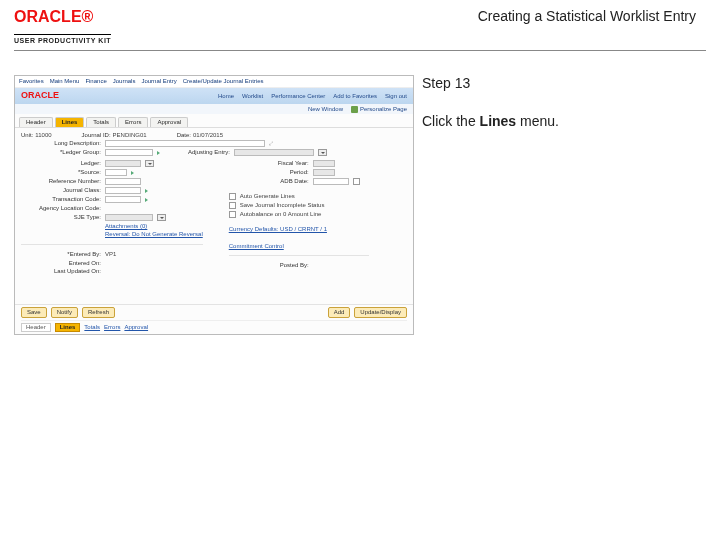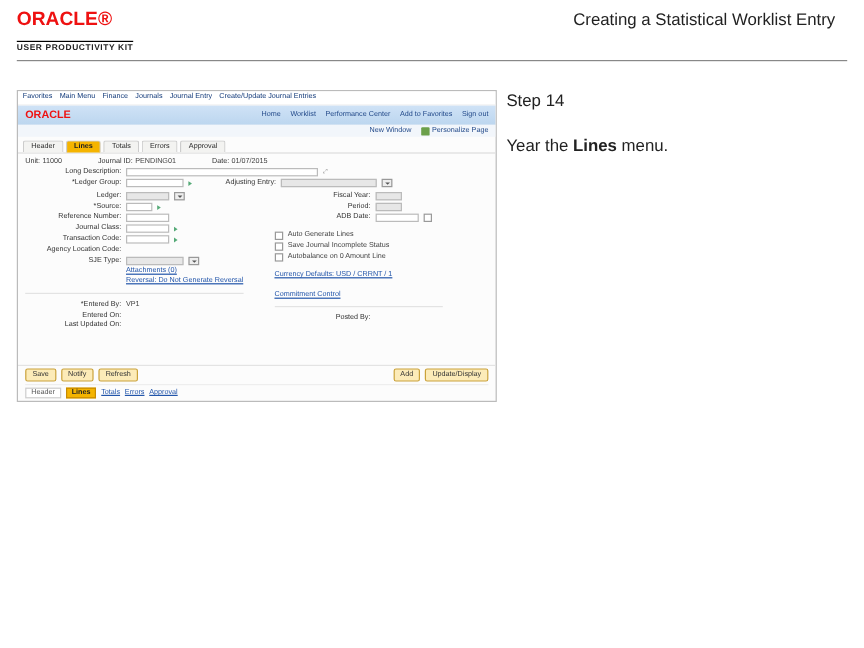--- a/index.html
+++ b/index.html
@@ -259,19 +259,19 @@
       <div class="btm2">
         <span class="mini2">Header</span>
         <span class="mini">Lines</span>
         <span class="lnk">Totals</span>
         <span class="lnk">Errors</span>
         <span class="lnk">Approval</span>
       </div>
     </div>
 
     <div class="instr">
-      <div class="step">Step 14</div>
+      <div class="step">Step 13</div>
       <div class="inst">
-        <span>Year the </span><b>Lines</b><span> menu.</span>
+        <span>Click the </span><b>Lines</b><span> menu.</span>
       </div>
     </div>
   </div>
 </div>
 
 </body></html>

